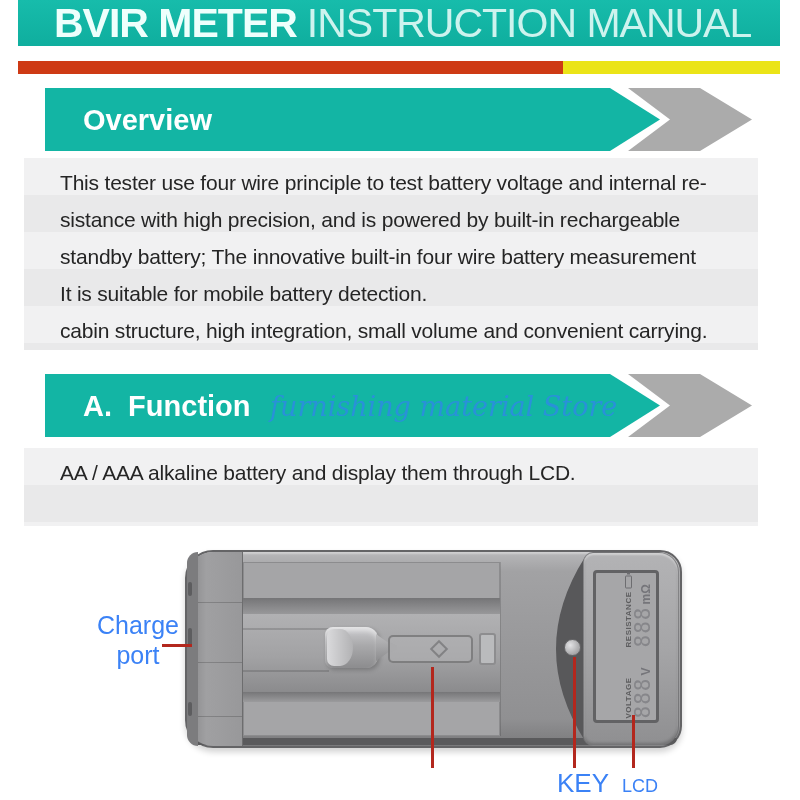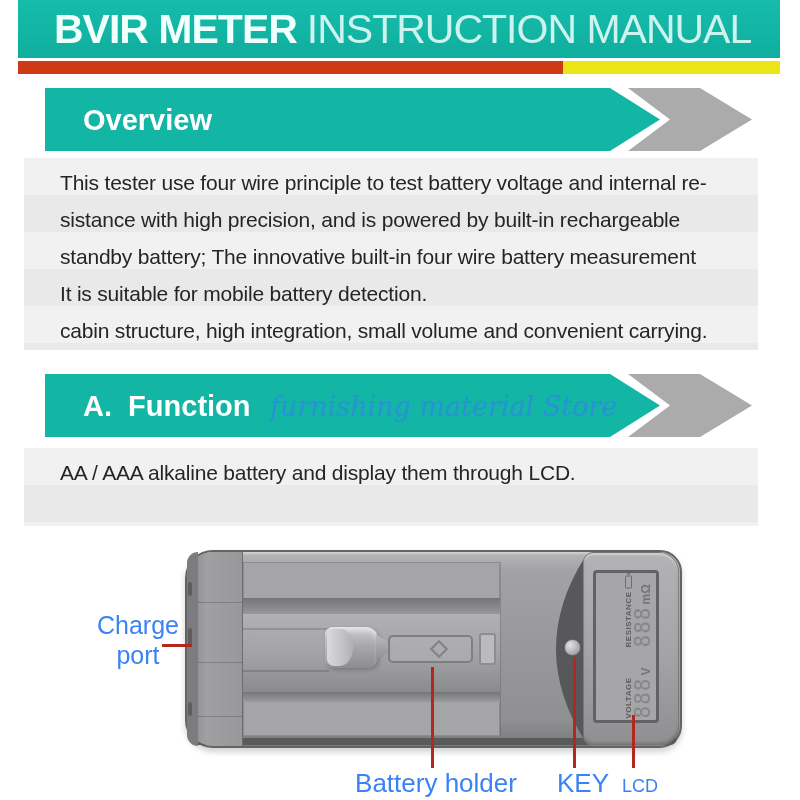--- a/index.html
+++ b/index.html
@@ -1,20 +1,20 @@
 <!DOCTYPE html>
 <html><head>
 <meta charset="utf-8">
 <style>
   html,body{margin:0;padding:0;background:#ffffff;}
   .page{position:relative;width:800px;height:800px;background:#ffffff;overflow:hidden;
         font-family:"Liberation Sans",sans-serif;}
 
   
-  .header{position:absolute;left:18px;top:0;width:762px;height:58px;
+  .header{position:absolute;left:18px;top:0;width:762px;height:46px;
           background:linear-gradient(180deg,#17bcab,#0fae9e);
           display:flex;align-items:center;}
   .header-title{padding-left:36px;font-size:41px;letter-spacing:-1px;white-space:nowrap;}
   .title-bold{font-weight:700;color:#eefffc;}
   .title-light{font-weight:300;color:#cdf3ee;margin-left:10px;}
 
   .accent-bar{position:absolute;left:18px;top:61px;width:762px;height:13px;display:flex;}
   .accent-red{width:545px;height:100%;background:#ce3a15;}
   .accent-yellow{flex:1;height:100%;background:#ebe417;}
 
@@ -231,18 +231,17 @@
 
     <div class="callout cl-charge"></div>
     <div class="callout cl-holder"></div>
     <div class="callout cl-key"></div>
     <div class="callout cl-lcd"></div>
 
     <div class="dlabel lbl-charge">
       <div>Charge</div>
       <div>port</div>
     </div>
-    <div class="dlabel lbl-holder">Battery holder</div>
     <div class="dlabel lbl-key">KEY</div>
     <div class="dlabel lbl-lcd">LCD</div>
   </div>
 
 </div>
 
 </body></html>

